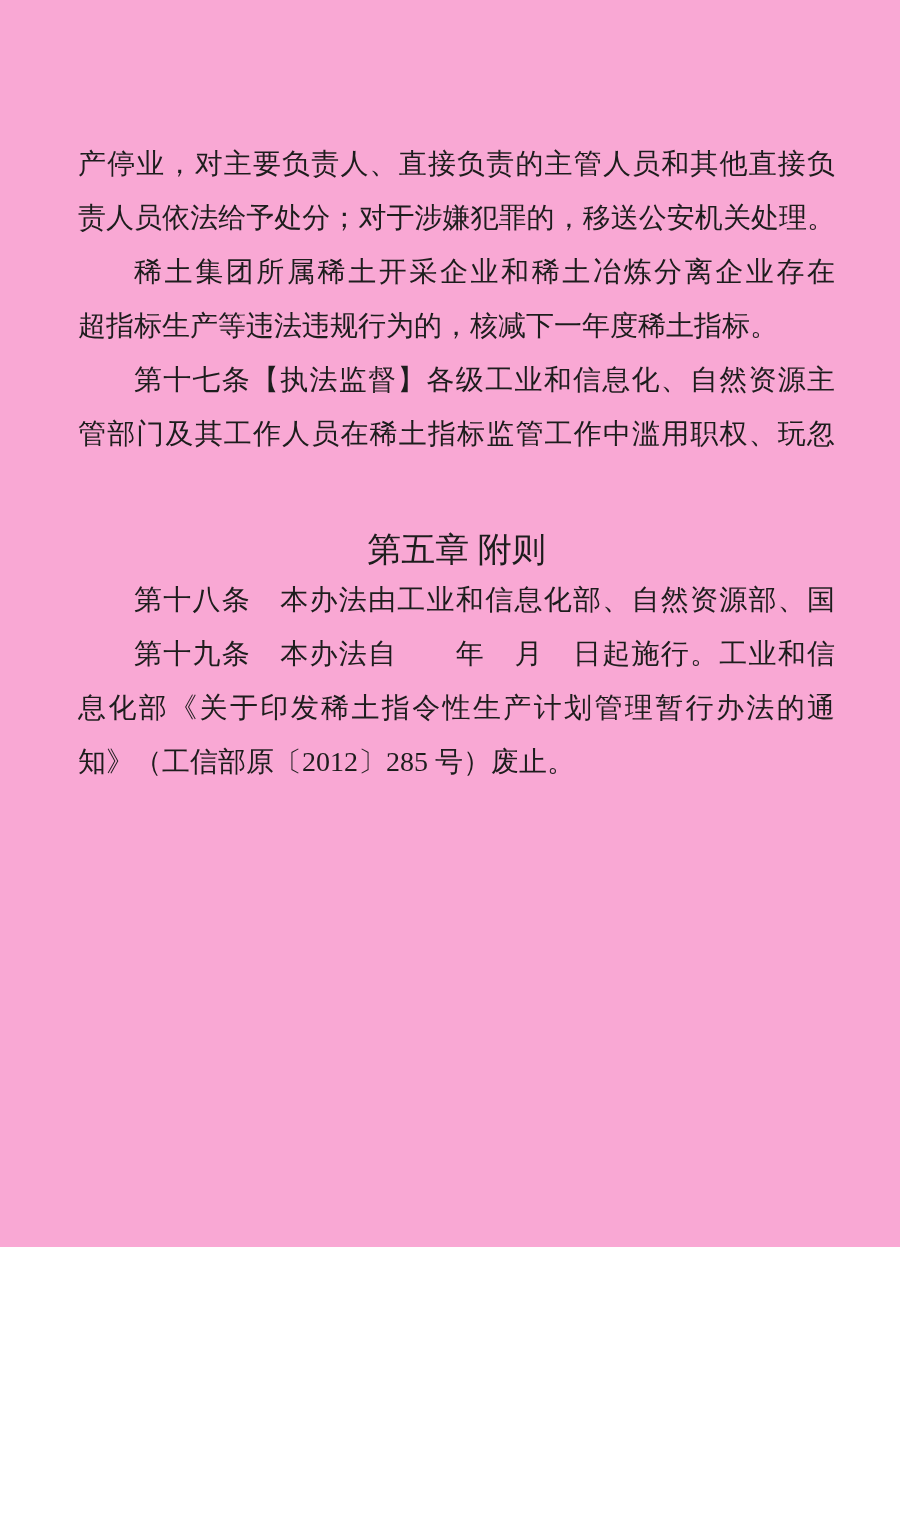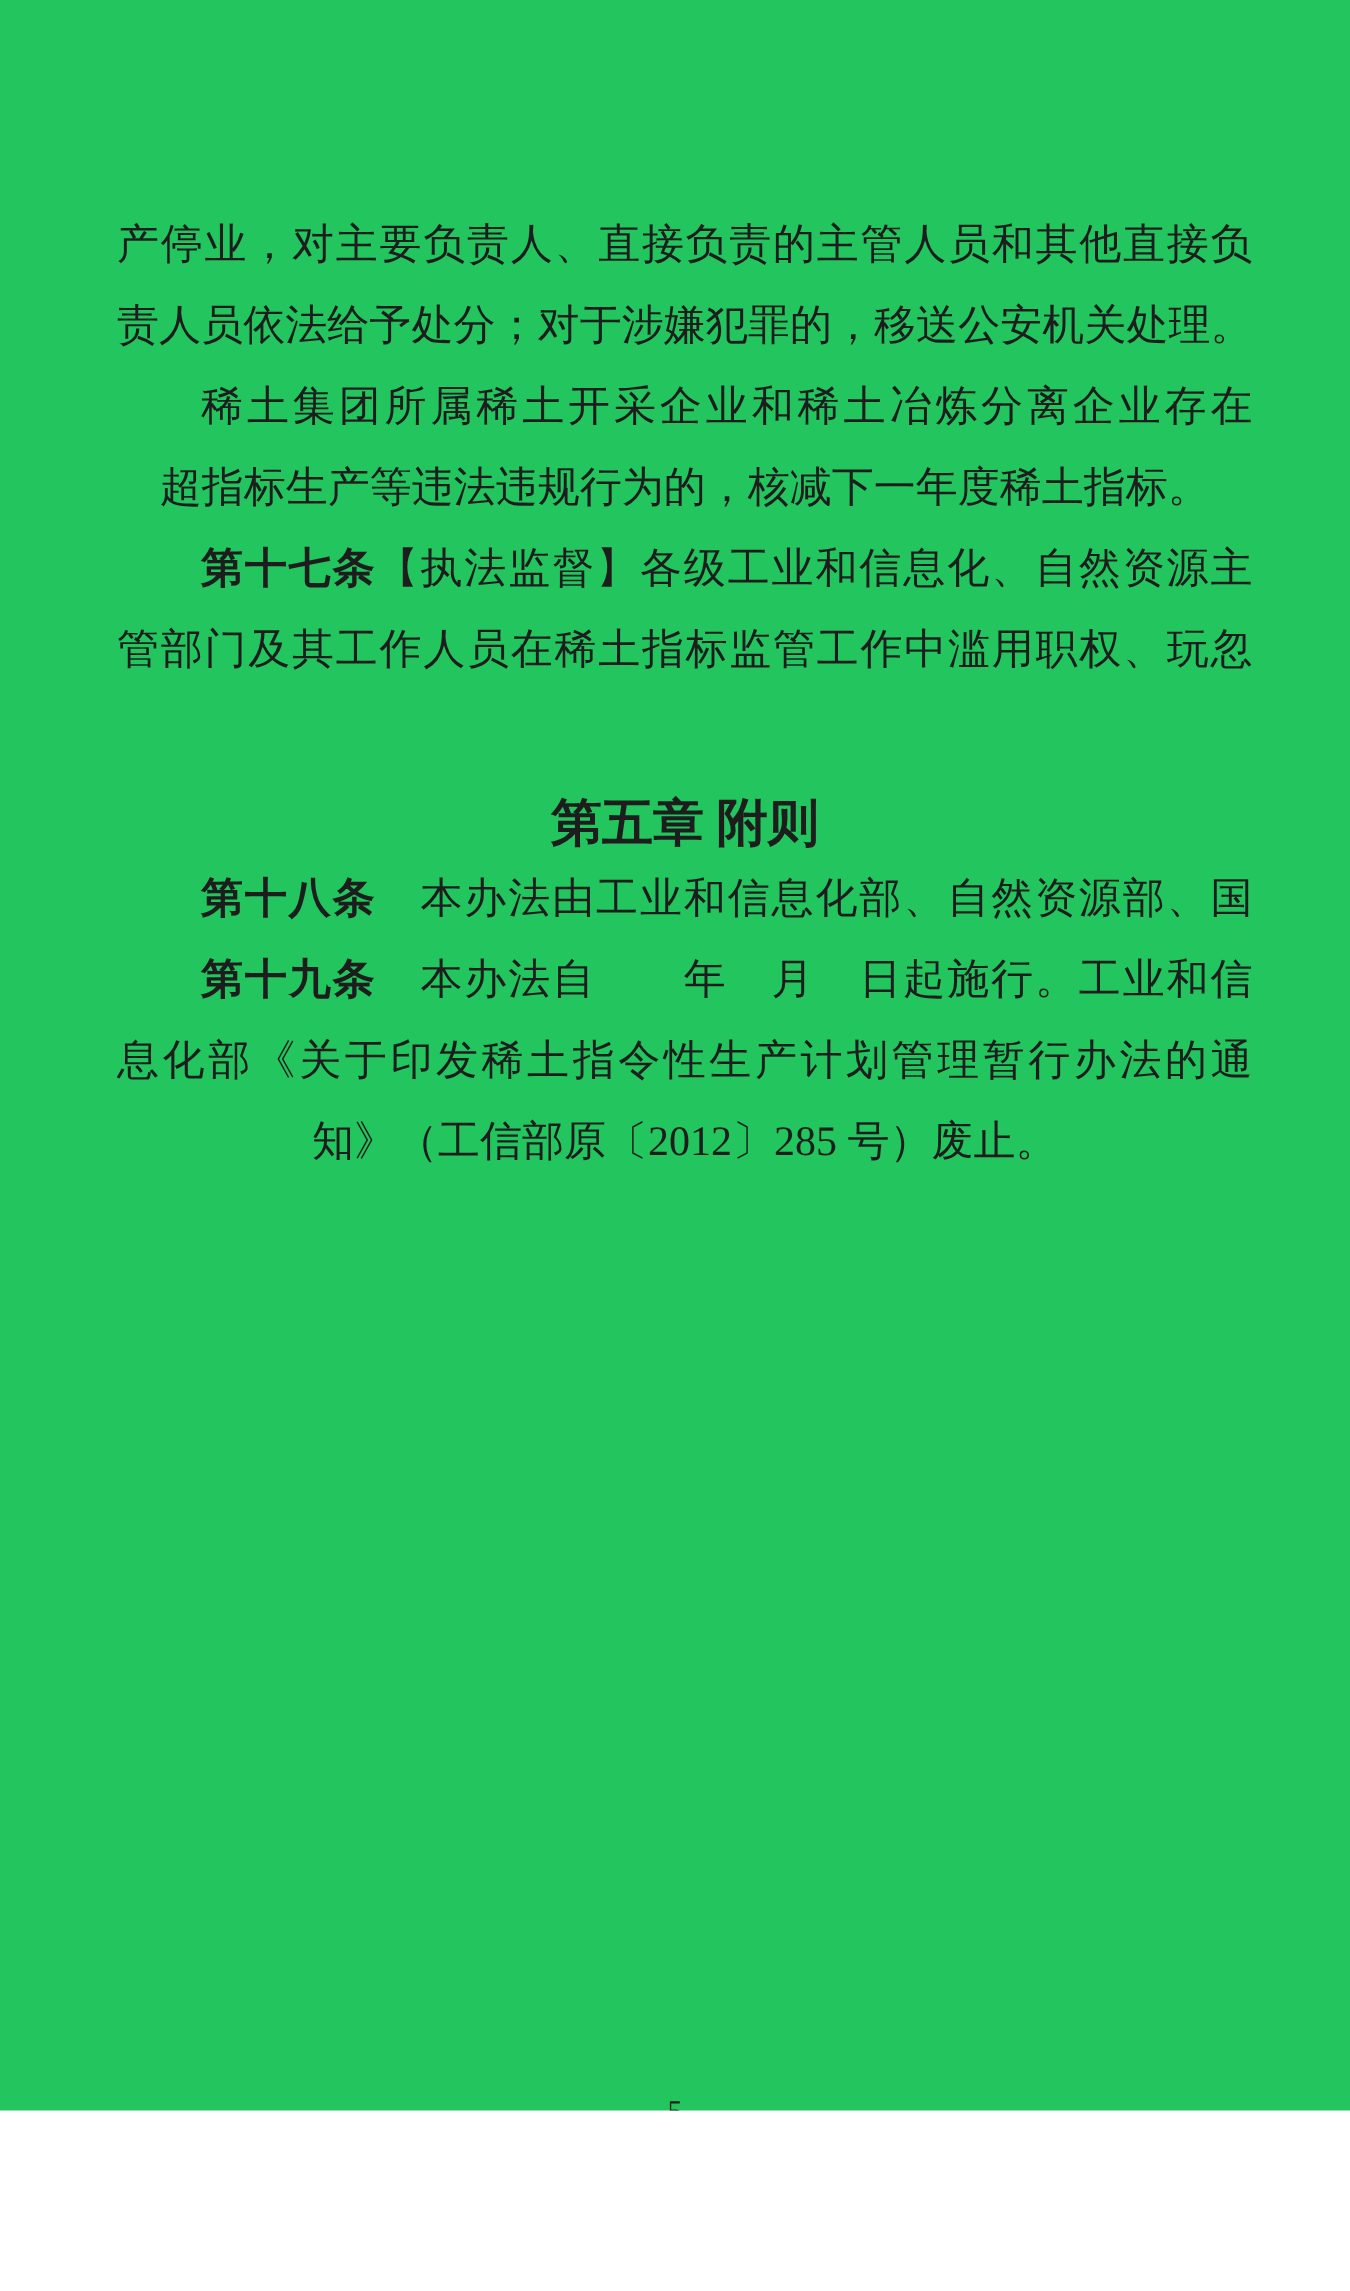--- a/index.html
+++ b/index.html
@@ -3,43 +3,43 @@
 <meta charset="utf-8">
 <style>
   html, body { margin: 0; padding: 0; }
   body {
     width: 900px; height: 1527px;
     background: #ffffff;
     font-family: "Liberation Serif", "DejaVu Serif", serif;
   }
   .page {
     position: relative;
-    width: 900px; height: 1407px;
-    background: #22c55e;
+    width: 900px; height: 1247px;
+    background: #f9a8d4;
     overflow: hidden;
   }
   .content {
     position: absolute;
     left: 78px; top: 137px;
     width: 757px;
   }
   .line {
     font-size: 28px;
     height: 54px;
     line-height: 54px;
     white-space: pre-wrap;
     letter-spacing: 0;
   }
   .line.justify {
     text-align: justify;
     text-align-last: justify;
   }
-  .line.left { text-align: center; }
+  .line.left { text-align: left; }
   .indent2 { padding-left: 56px; }
-  .b { font-weight: 700; }
+  .b { font-weight: 400; }
   .spacer { height: 66px; }
   .heading {
     height: 46px;
     line-height: 46px;
     font-size: 34px;
     font-weight: 700;
     text-align: center;
     white-space: pre-wrap;
   }
   .page-num {

